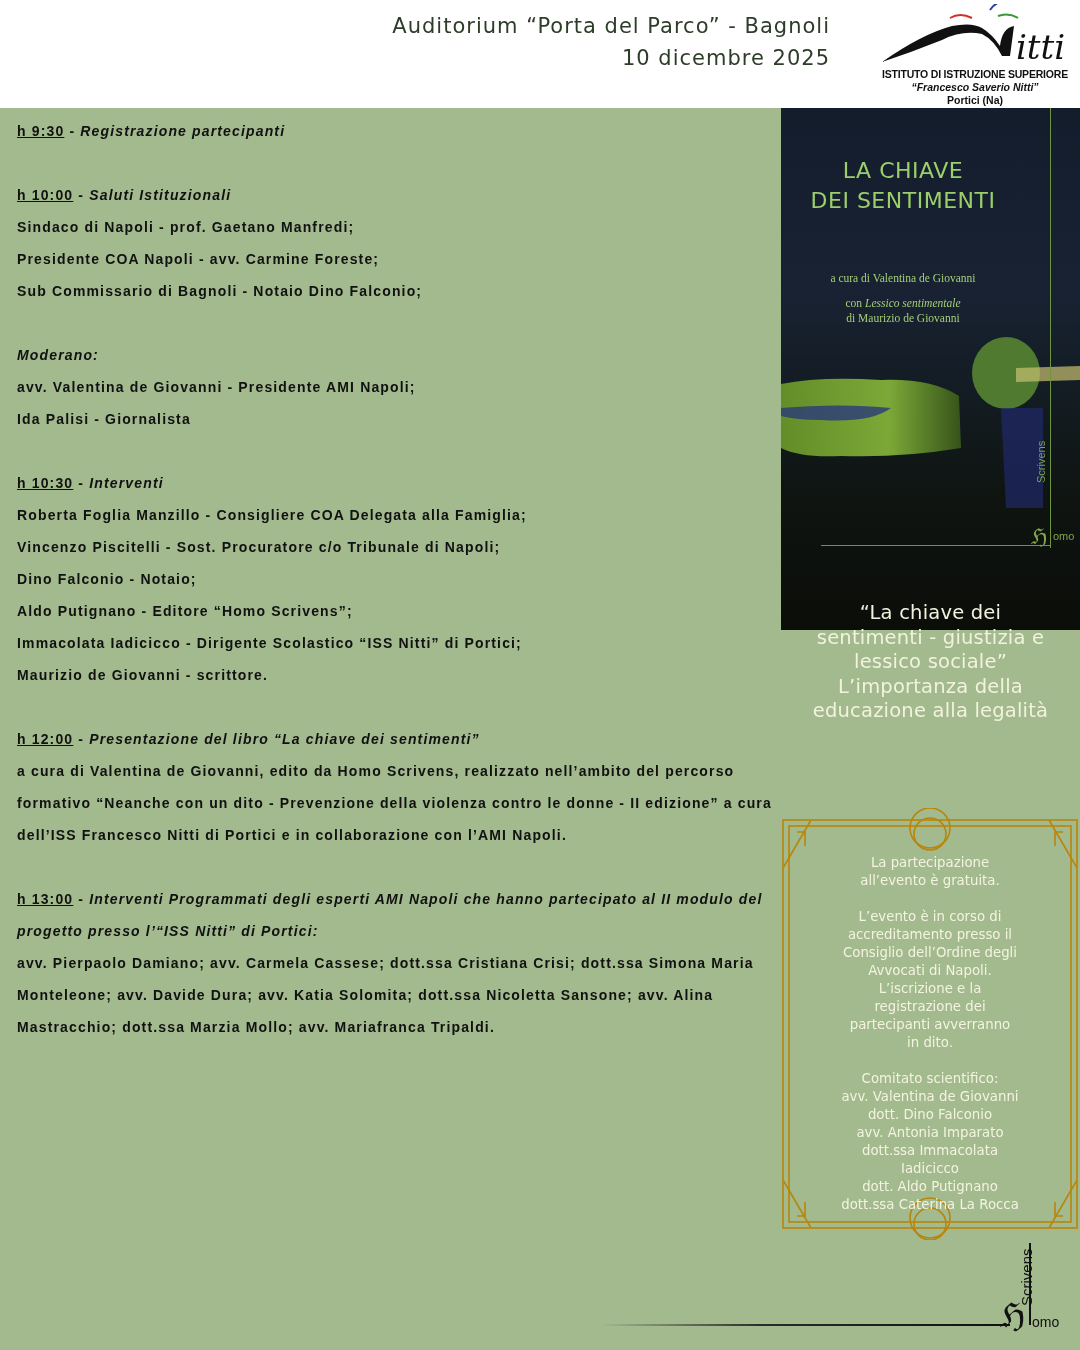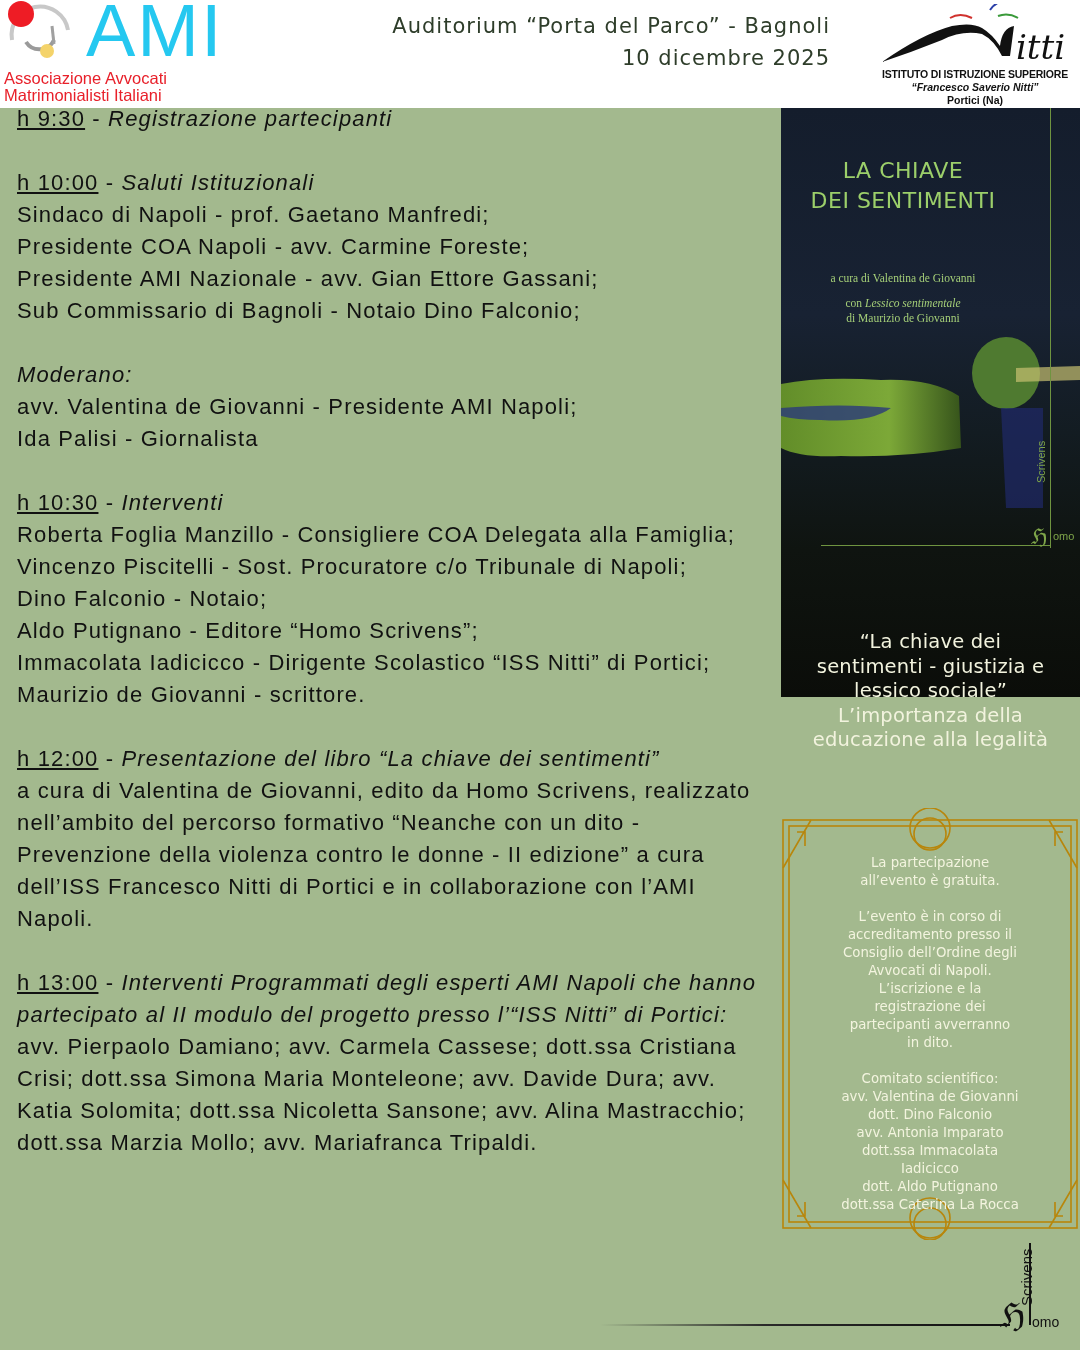--- a/index.html
+++ b/index.html
@@ -15,72 +15,58 @@
 
   .event-info { position: absolute; left: 250px; top: 4px; width: 580px; text-align: right; color: #2e3d2a; font-family: "DejaVu Sans", sans-serif; font-size: 21px; line-height: 32px; letter-spacing: 1px; margin-top: 6px; }
 
   .nitti-logo { position: absolute; left: 870px; top: 0; width: 210px; height: 108px; }
   .nitti-mark { position: absolute; left: 12px; top: 4px; width: 200px; height: 62px; }
   .nitti-l1 { position: absolute; left: 0; top: 68px; width: 210px; text-align: center; font-size: 10.5px; font-weight: bold; color: #111; letter-spacing: -0.2px; }
   .nitti-l2 { position: absolute; left: 0; top: 81px; width: 210px; text-align: center; font-size: 10.5px; font-style: italic; font-weight: bold; color: #111; }
   .nitti-l3 { position: absolute; left: 0; top: 94px; width: 210px; text-align: center; font-size: 10.5px; font-weight: bold; color: #111; }
 
   
-  .program { position: absolute; left: 17px; top: 103px; width: 760px; color: #111; font-family: "Liberation Sans", sans-serif; font-size: 22px; line-height: 32px; letter-spacing: 1.15px; }
+  .program { position: absolute; left: 17px; top: 115px; width: 760px; color: #111; font-family: "Liberation Sans", sans-serif; font-size: 14px; line-height: 32px; letter-spacing: 1.15px; font-weight: bold; }
   .program .time { text-decoration: underline; }
   .program .title { font-style: italic; }
   .program .gap { height: 32px; }
 
   
-  .book { position: absolute; left: 781px; top: 108px; width: 299px; height: 589px; background: linear-gradient(180deg, #141d2c 0%, #182233 35%, #131c22 55%, #0f1410 75%, #0b0d09 100%); overflow: hidden; }
+  .book { position: absolute; left: 781px; top: 108px; width: 299px; height: 522px; background: linear-gradient(180deg, #141d2c 0%, #182233 35%, #131c22 55%, #0f1410 75%, #0b0d09 100%); overflow: hidden; }
   .book-title { position: absolute; left: 0; top: 48px; width: 244px; text-align: center; color: #9ccf6a; font-family: "DejaVu Sans", sans-serif; font-size: 22px; line-height: 30px; letter-spacing: 0.5px; }
   .book-editor { position: absolute; left: 0; top: 132px; width: 244px; text-align: center; color: #a5cf78; font-family: "Liberation Serif", serif; font-size: 11.5px; margin-top: 32px; }
   .book-with { position: absolute; left: 0; top: 160px; width: 244px; text-align: center; color: #a5cf78; font-family: "Liberation Serif", serif; font-size: 11.5px; line-height: 15px; margin-top: 28px; }
   .book-with i { font-style: italic; }
   .book-figure { position: absolute; left: 0; top: 200px; width: 299px; height: 200px; }
   .book-frame-v { position: absolute; left: 269px; top: 0; width: 1px; height: 440px; background: #6f9440; }
   .book-frame-h { position: absolute; left: 40px; top: 437px; width: 230px; height: 1px; background: #6f9440; }
   .book-pub-v { position: absolute; left: 254px; top: 375px; color: #7fa64a; font-size: 11px; transform: rotate(-90deg); transform-origin: left top; width: 60px; }
   .book-pub-h { position: absolute; left: 272px; top: 422px; color: #7fa64a; font-size: 11px; }
   .book-pub-glyph { position: absolute; left: 250px; top: 412px; color: #7fa64a; font-size: 22px; font-family: "DejaVu Serif", serif; }
 
   
-  .headline { position: absolute; left: 781px; top: 601px; width: 299px; text-align: center; color: #f2f3de; font-family: "DejaVu Sans", sans-serif; font-size: 19.5px; line-height: 24.5px; letter-spacing: 0.2px; margin-top: 29px; }
+  .headline { position: absolute; left: 781px; top: 601px; width: 299px; text-align: center; color: #f2f3de; font-family: "DejaVu Sans", sans-serif; font-size: 19.5px; line-height: 24.5px; letter-spacing: 0.2px; }
 
   
   .info-frame { position: absolute; left: 781px; top: 808px; width: 298px; height: 432px; }
   .info-frame svg { position: absolute; left: 0; top: 0; }
   .info-text { position: absolute; left: 14px; top: 46px; width: 270px; text-align: center; color: #f3f4df; font-family: "DejaVu Sans", sans-serif; font-size: 13.3px; line-height: 18px; }
   .info-text .gap { height: 18px; }
 
   
   .pub-line { position: absolute; left: 600px; top: 1324px; width: 410px; height: 2px; background: linear-gradient(90deg, rgba(30,30,30,0) 0%, #2a2a2a 40%, #111 100%); }
   .pub-vline { position: absolute; left: 1029px; top: 1243px; width: 2px; height: 82px; background: #111; }
   .pub-scrivens { position: absolute; left: 1018px; top: 1306px; font-size: 15px; color: #111; transform: rotate(-90deg); transform-origin: left top; }
   .pub-glyph { position: absolute; left: 1000px; top: 1298px; font-family: "DejaVu Serif", serif; font-size: 34px; color: #111; line-height: 34px; }
   .pub-omo { position: absolute; left: 1032px; top: 1314px; font-size: 14px; color: #111; }
 </style>
 </head>
 <body>
 
 <div class="header">
-  <div class="ami-logo">
-    <svg class="ami-mark" viewBox="0 0 70 66">
-      <path d="M8 40 A28 28 0 0 1 64 30" fill="none" stroke="#c8c8c8" stroke-width="4"></path>
-      <path d="M22 42 A16 16 0 0 0 50 40" fill="none" stroke="#9a9a9a" stroke-width="4"></path>
-      <path d="M48 26 L50 44" fill="none" stroke="#a0a0a0" stroke-width="3"></path>
-      <circle cx="17" cy="14" r="13" fill="#ee1c25"></circle>
-      <circle cx="43" cy="51" r="7" fill="#f4d36a"></circle>
-    </svg>
-    <div class="ami-letters">AMI</div>
-    <div class="ami-sub">
-      <div>Associazione Avvocati</div>
-      <div>Matrimonialisti Italiani</div>
-    </div>
-  </div>
 
   <div class="event-info">
     <div>Auditorium “Porta del Parco” - Bagnoli</div>
     <div>10 dicembre 2025</div>
   </div>
 
   <div class="nitti-logo">
     <svg class="nitti-mark" viewBox="0 0 200 62">
       <path d="M68 14 Q78 8 90 14" fill="none" stroke="#d0312d" stroke-width="2"></path>
       <path d="M108 6 Q112 0 118 -2" fill="none" stroke="#2b3fa8" stroke-width="2"></path>
@@ -97,21 +83,20 @@
 <div class="program">
   <div>
     <span class="time">h 9:30</span><span> - </span><span class="title">Registrazione partecipanti</span>
   </div>
   <div class="gap"></div>
 
   <div>
     <div><span class="time">h 10:00</span><span> - </span><span class="title">Saluti Istituzionali</span></div>
     <div>Sindaco di Napoli - prof. Gaetano Manfredi;</div>
     <div>Presidente COA Napoli - avv. Carmine Foreste;</div>
-    <div>Presidente AMI Nazionale - avv. Gian Ettore Gassani;</div>
     <div>Sub Commissario di Bagnoli - Notaio Dino Falconio;</div>
   </div>
   <div class="gap"></div>
 
   <div>
     <div class="title">Moderano:</div>
     <div>avv. Valentina de Giovanni - Presidente AMI Napoli;</div>
     <div>Ida Palisi - Giornalista</div>
   </div>
   <div class="gap"></div>

